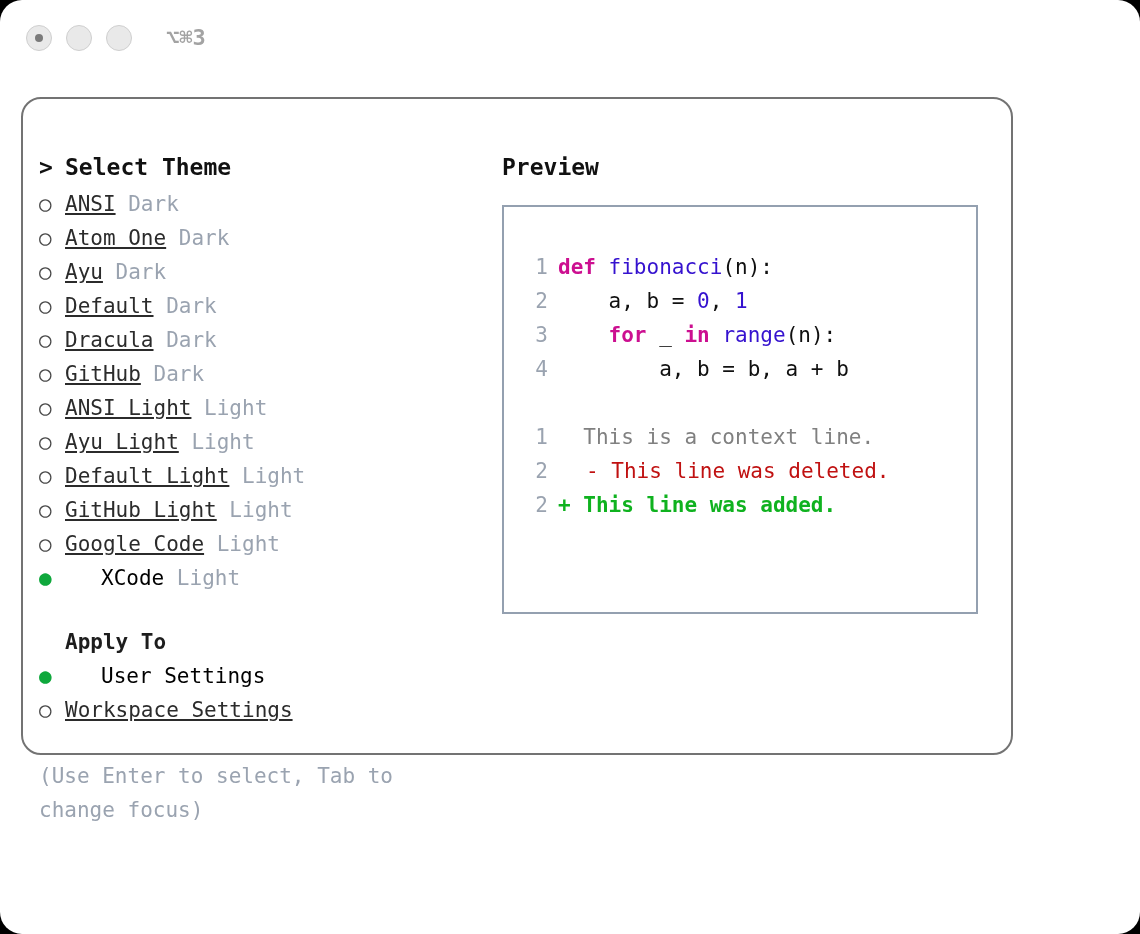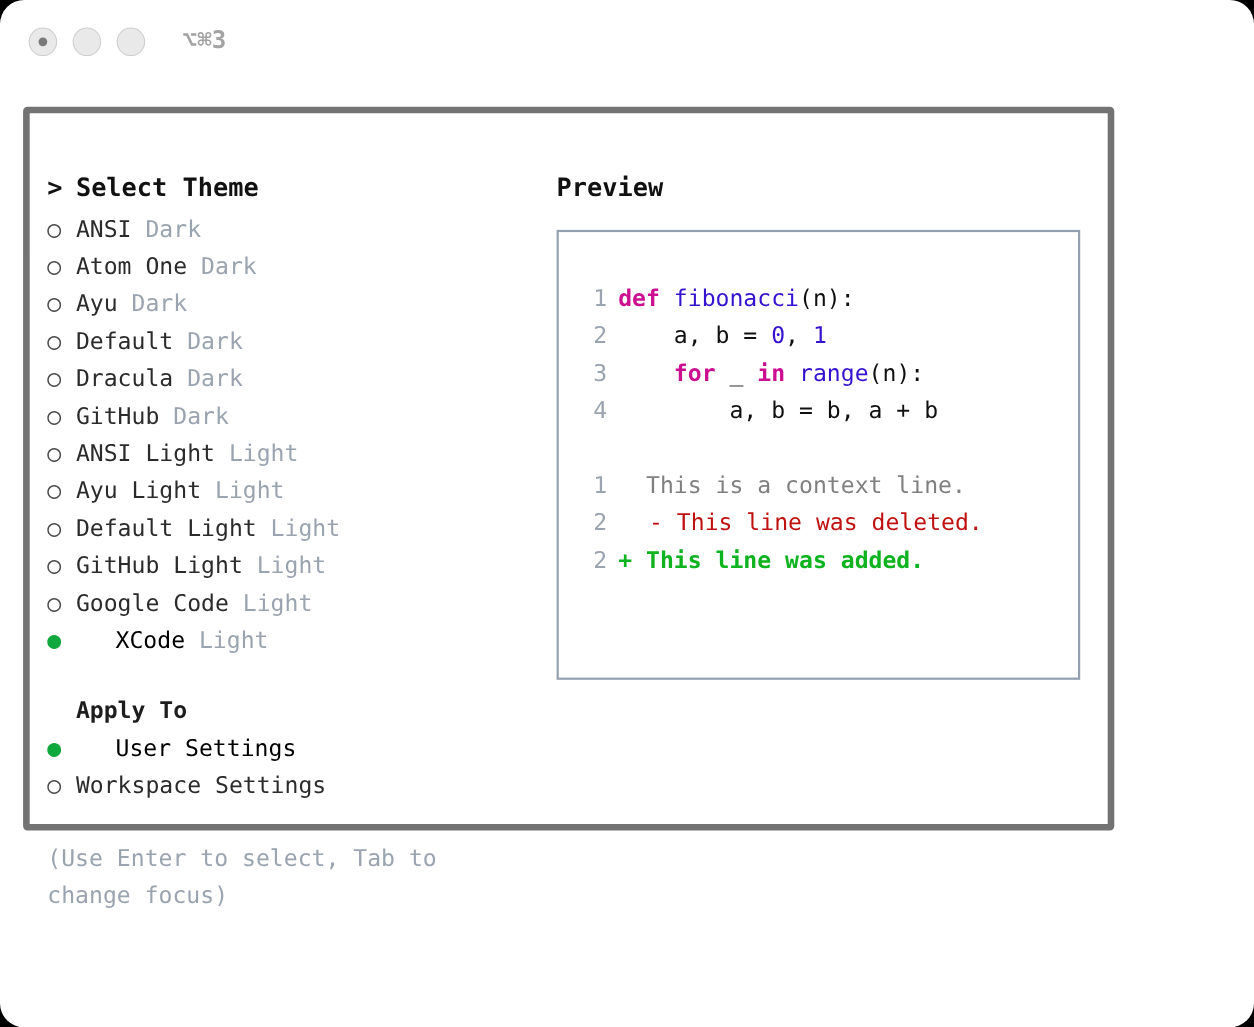--- a/index.html
+++ b/index.html
@@ -65,22 +65,22 @@
     white-space: nowrap;
   }
 
   
   #panel {
     position: absolute;
     left: 21px;
     top: 97px;
     width: 992px;
     height: 658px;
-    border: 6px solid #737373;
-    border-radius: 4px;
+    border: 2px solid #737373;
+    border-radius: 20px;
     box-sizing: border-box;
     background: #ffffff;
   }
 
   
   #left-col {
     position: absolute;
     left: 16px;
     top: 48px;
     width: 440px;
@@ -93,21 +93,21 @@
     color: #2b2b2b;
   }
   .marker {
     display: inline-block;
     width: 26px;
     text-align: left;
     font-size: 21px;
   }
   .marker-sel   { color: #0fa83c; }
   .marker-unsel { color: #4a4a4a; }
-  .name          { color: #2b2b2b; }
+  .name          { color: #2b2b2b; text-decoration: underline; }
   .name-sel      { color: #000000; margin-left: 36px; }
   .badge         { color: #9aa3b0; }
 
   #heading-theme {
     height: 40px;
     line-height: 40px;
     font-size: 23px;
     font-weight: bold;
     color: #111111;
     white-space: nowrap;

